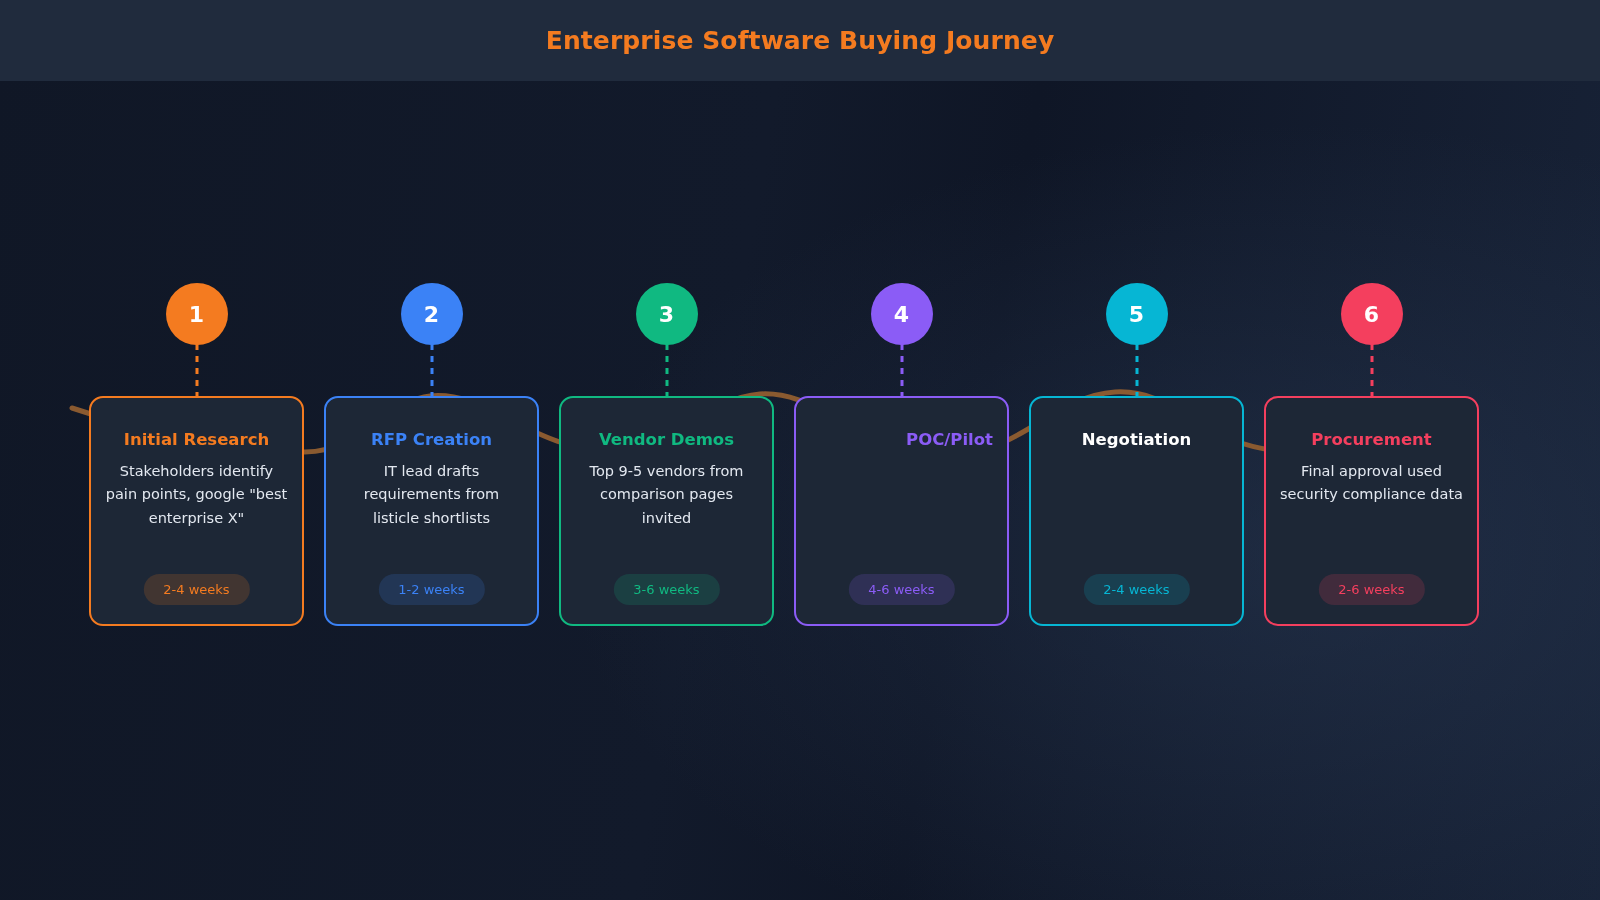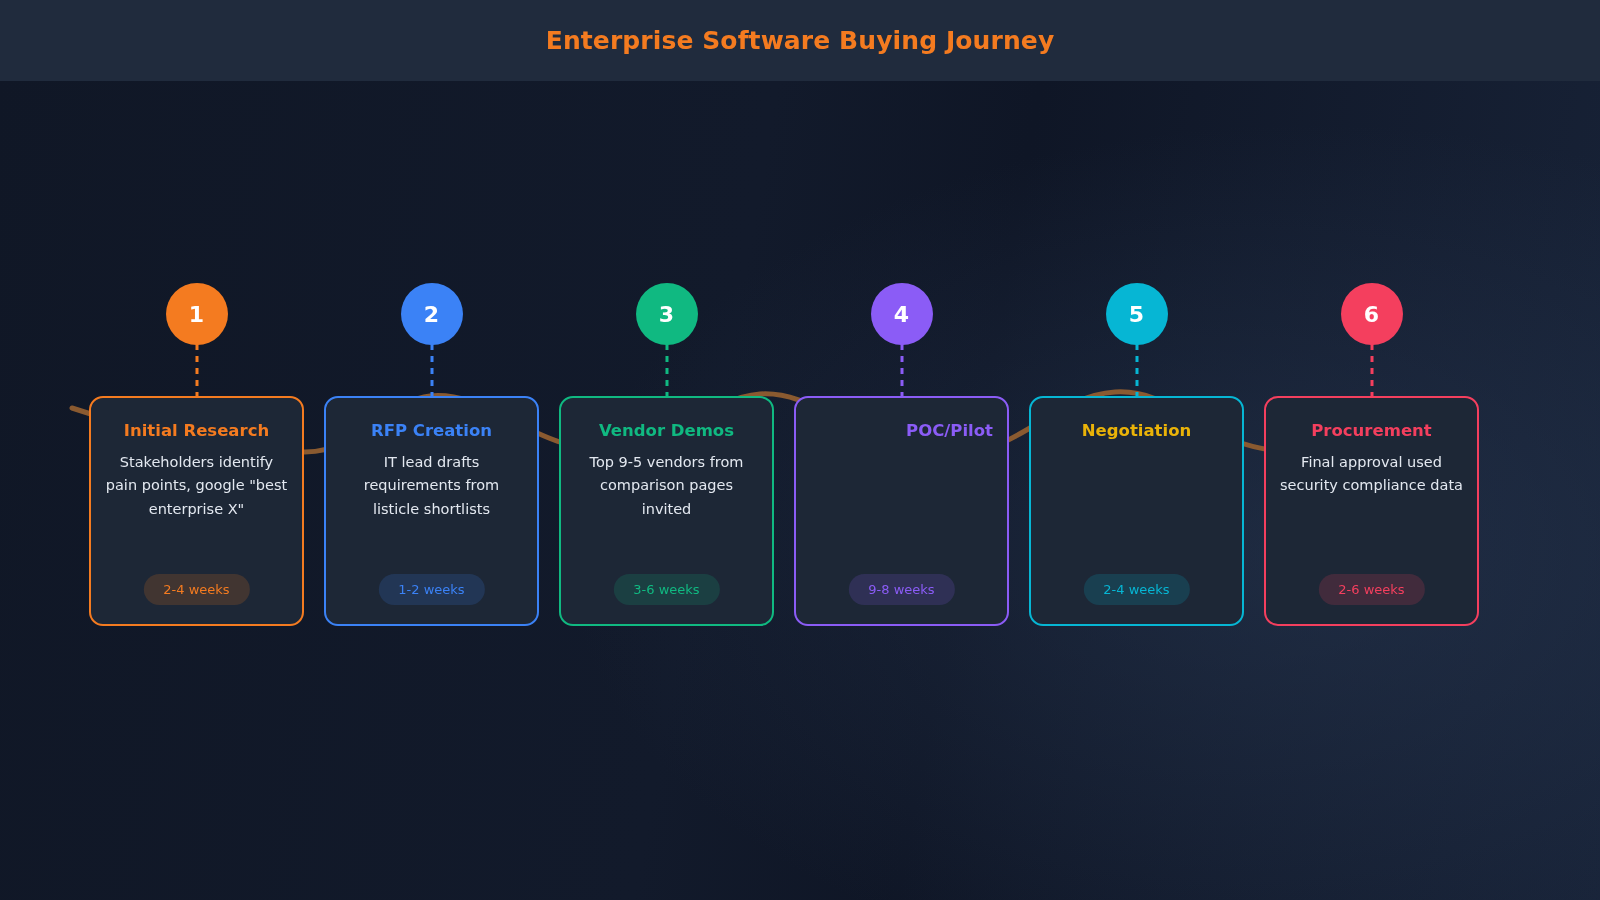--- a/index.html
+++ b/index.html
@@ -68,21 +68,21 @@
     background:#1d2736;
     z-index:5;
     padding:18px 14px 0 14px;
     text-align:center;
     overflow:hidden;
   }
 
   .card-title {
     font-size:16.5px;
     font-weight:bold;
-    margin-top:5px;
+    margin-top:14px;
     margin-bottom:10px;
     line-height:1.2;
   }
 
   .card-desc {
     font-size:14.5px;
     line-height:1.63;
     color:#e3e8f0;
     font-weight:normal;
   }
@@ -152,30 +152,30 @@
           <div class="badge" style="color: rgb(16, 185, 129); background: rgba(16, 185, 129, 0.17);">3-6 weeks</div>
         </div>
       </div>
       <div class="stage" style="left: 794px;">
         <div class="circle" style="background: rgb(139, 92, 246);">
           <span>4</span>
         </div>
         <div class="stem" style="background-image: repeating-linear-gradient(rgb(139, 92, 246) 0px, rgb(139, 92, 246) 6px, rgba(0, 0, 0, 0) 6px, rgba(0, 0, 0, 0) 12px);"></div>
         <div class="card" style="border-color: rgb(139, 92, 246); background: rgb(29, 39, 54); text-align: right;">
           <div class="card-title" style="color: rgb(139, 92, 246);">POC/Pilot</div>
-          <div class="badge" style="color: rgb(139, 92, 246); background: rgba(139, 92, 246, 0.17);">9-8 weeks</div>
+          <div class="badge" style="color: rgb(139, 92, 246); background: rgba(139, 92, 246, 0.17);">4-6 weeks</div>
         </div>
       </div>
       <div class="stage" style="left: 1029px;">
         <div class="circle" style="background: rgb(6, 182, 212);">
           <span>5</span>
         </div>
         <div class="stem" style="background-image: repeating-linear-gradient(rgb(6, 182, 212) 0px, rgb(6, 182, 212) 6px, rgba(0, 0, 0, 0) 6px, rgba(0, 0, 0, 0) 12px);"></div>
         <div class="card" style="border-color: rgb(6, 182, 212); background: rgb(29, 39, 54);">
-          <div class="card-title" style="color: #eab308;">Negotiation</div>
+          <div class="card-title" style="color: #ffffff;">Negotiation</div>
           <div class="badge" style="color: rgb(6, 182, 212); background: rgba(6, 182, 212, 0.17);">2-4 weeks</div>
         </div>
       </div>
       <div class="stage" style="left: 1264px;">
         <div class="circle" style="background: rgb(244, 63, 94);">
           <span>6</span>
         </div>
         <div class="stem" style="background-image: repeating-linear-gradient(rgb(244, 63, 94) 0px, rgb(244, 63, 94) 6px, rgba(0, 0, 0, 0) 6px, rgba(0, 0, 0, 0) 12px);"></div>
         <div class="card" style="border-color: rgb(244, 63, 94); background: rgb(29, 39, 54);">
           <div class="card-title" style="color: rgb(244, 63, 94);">Procurement</div>

